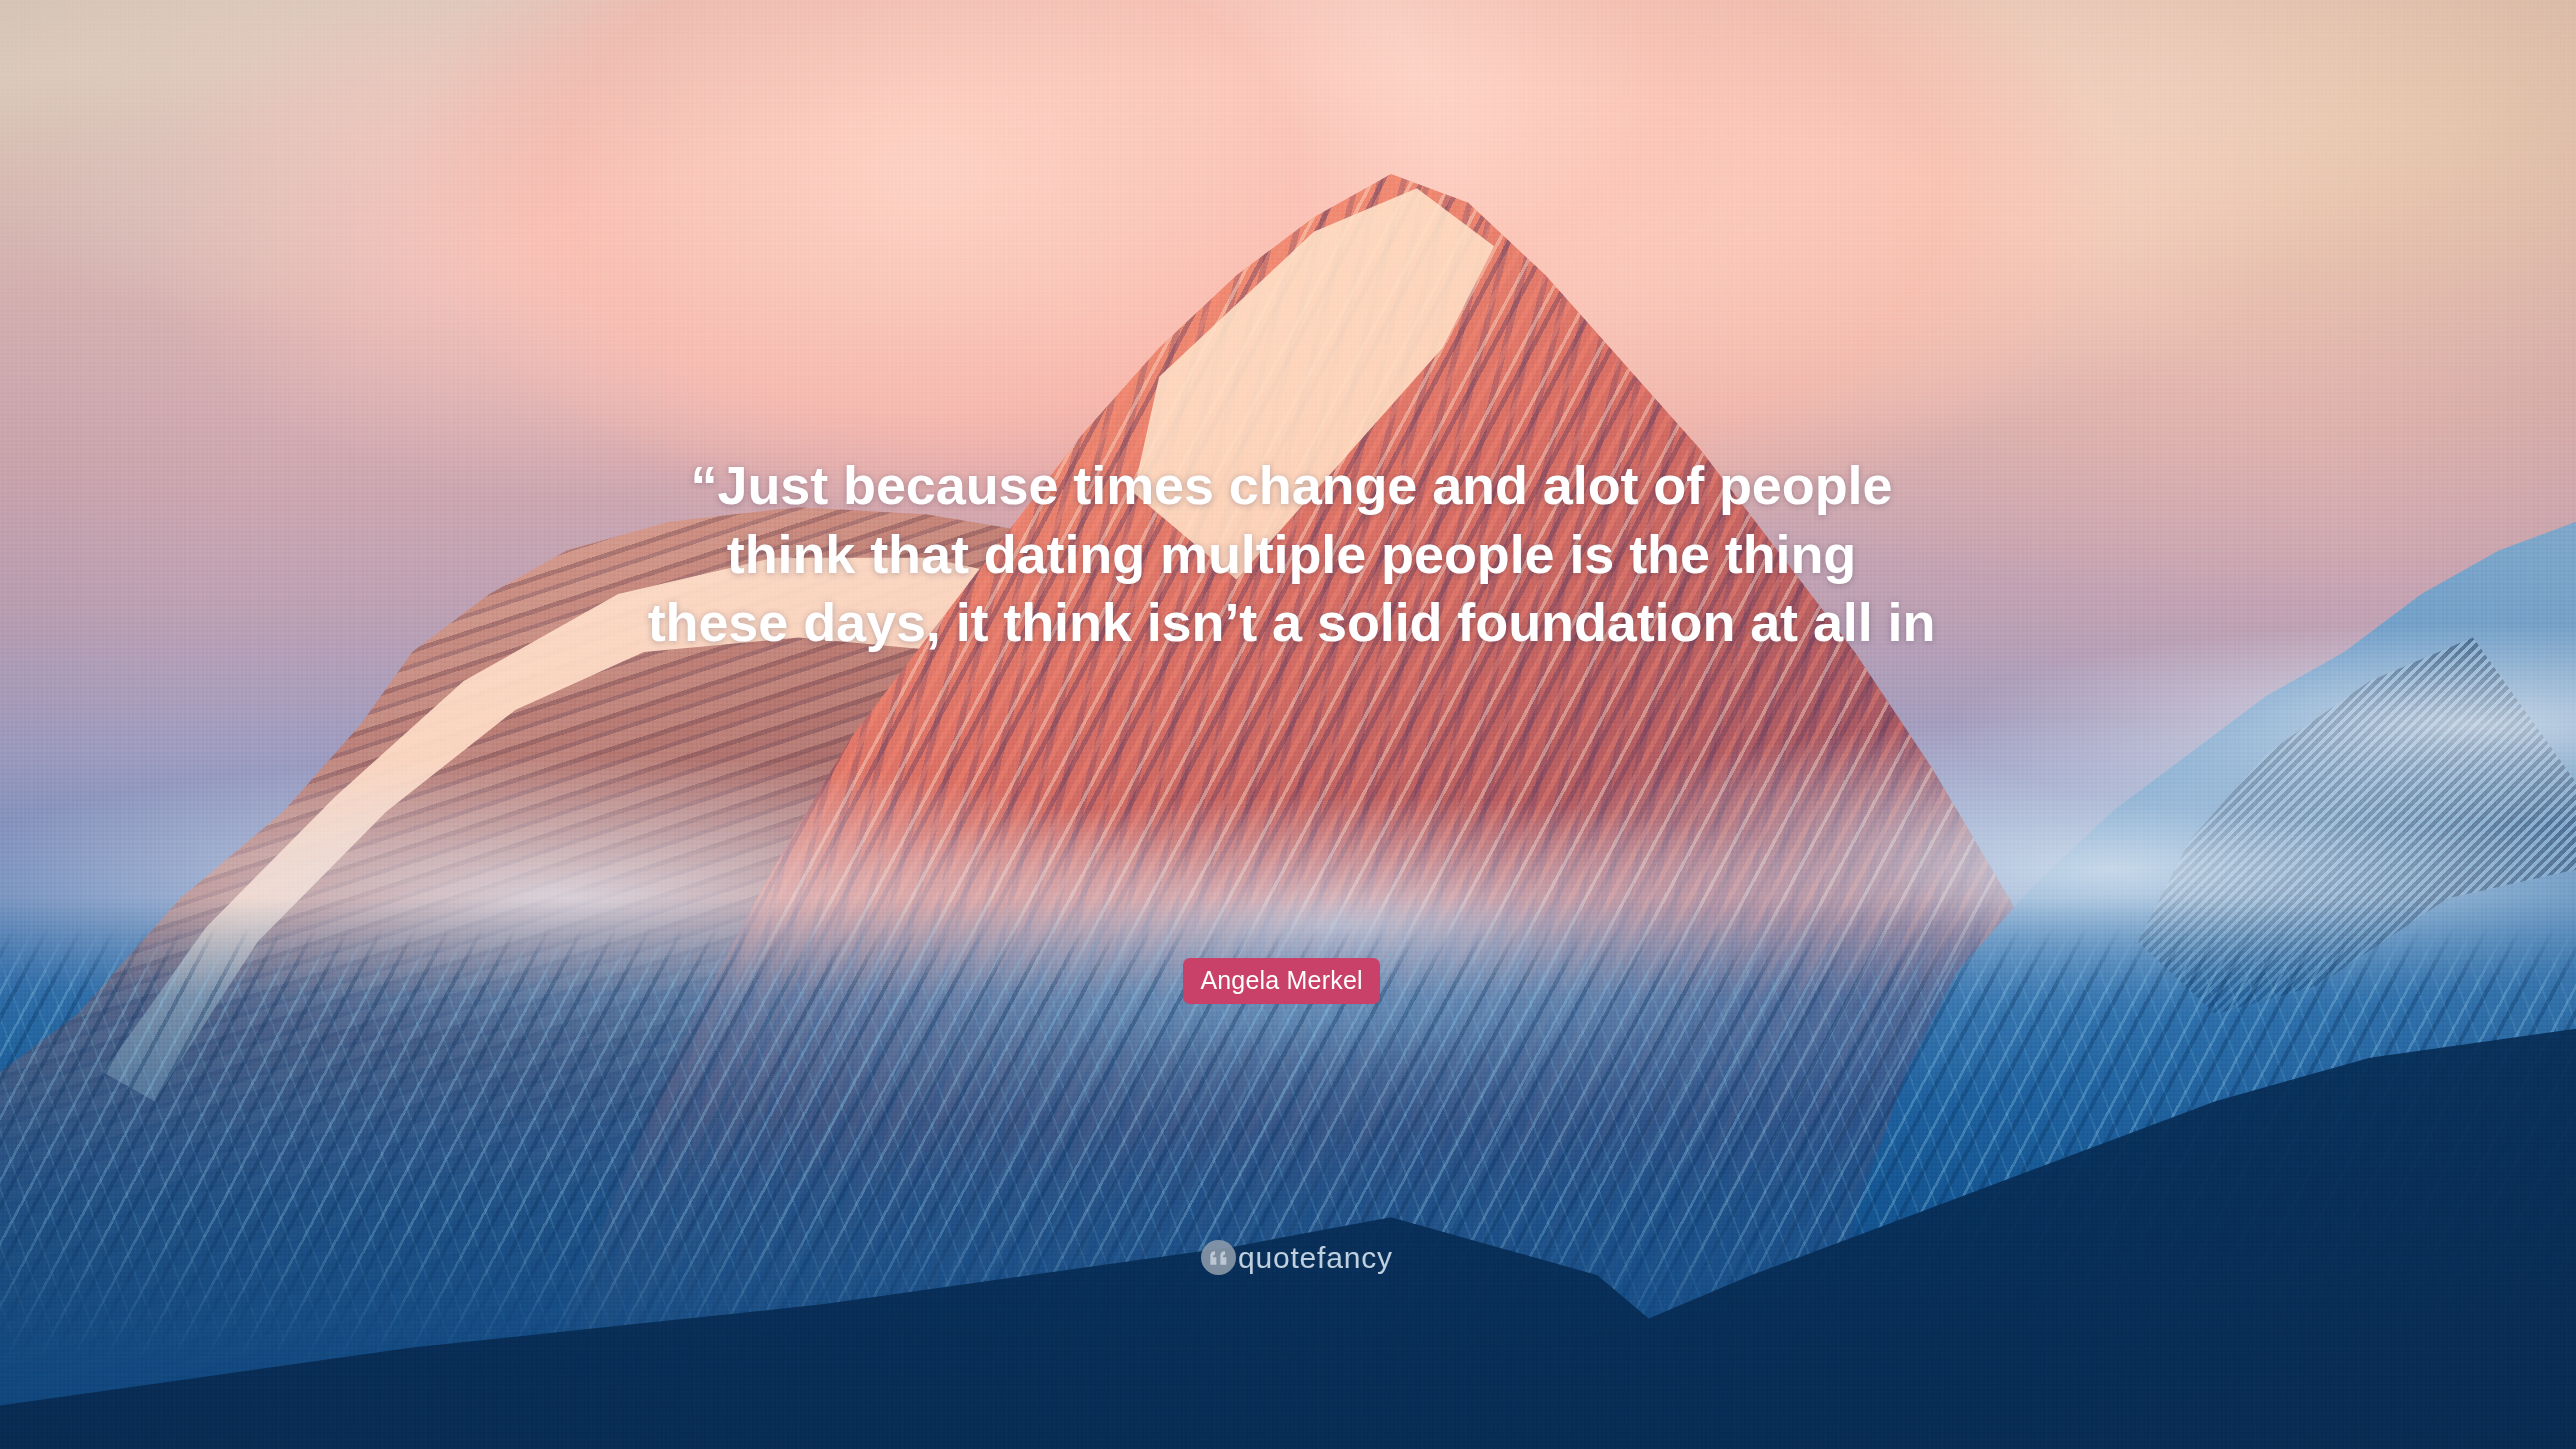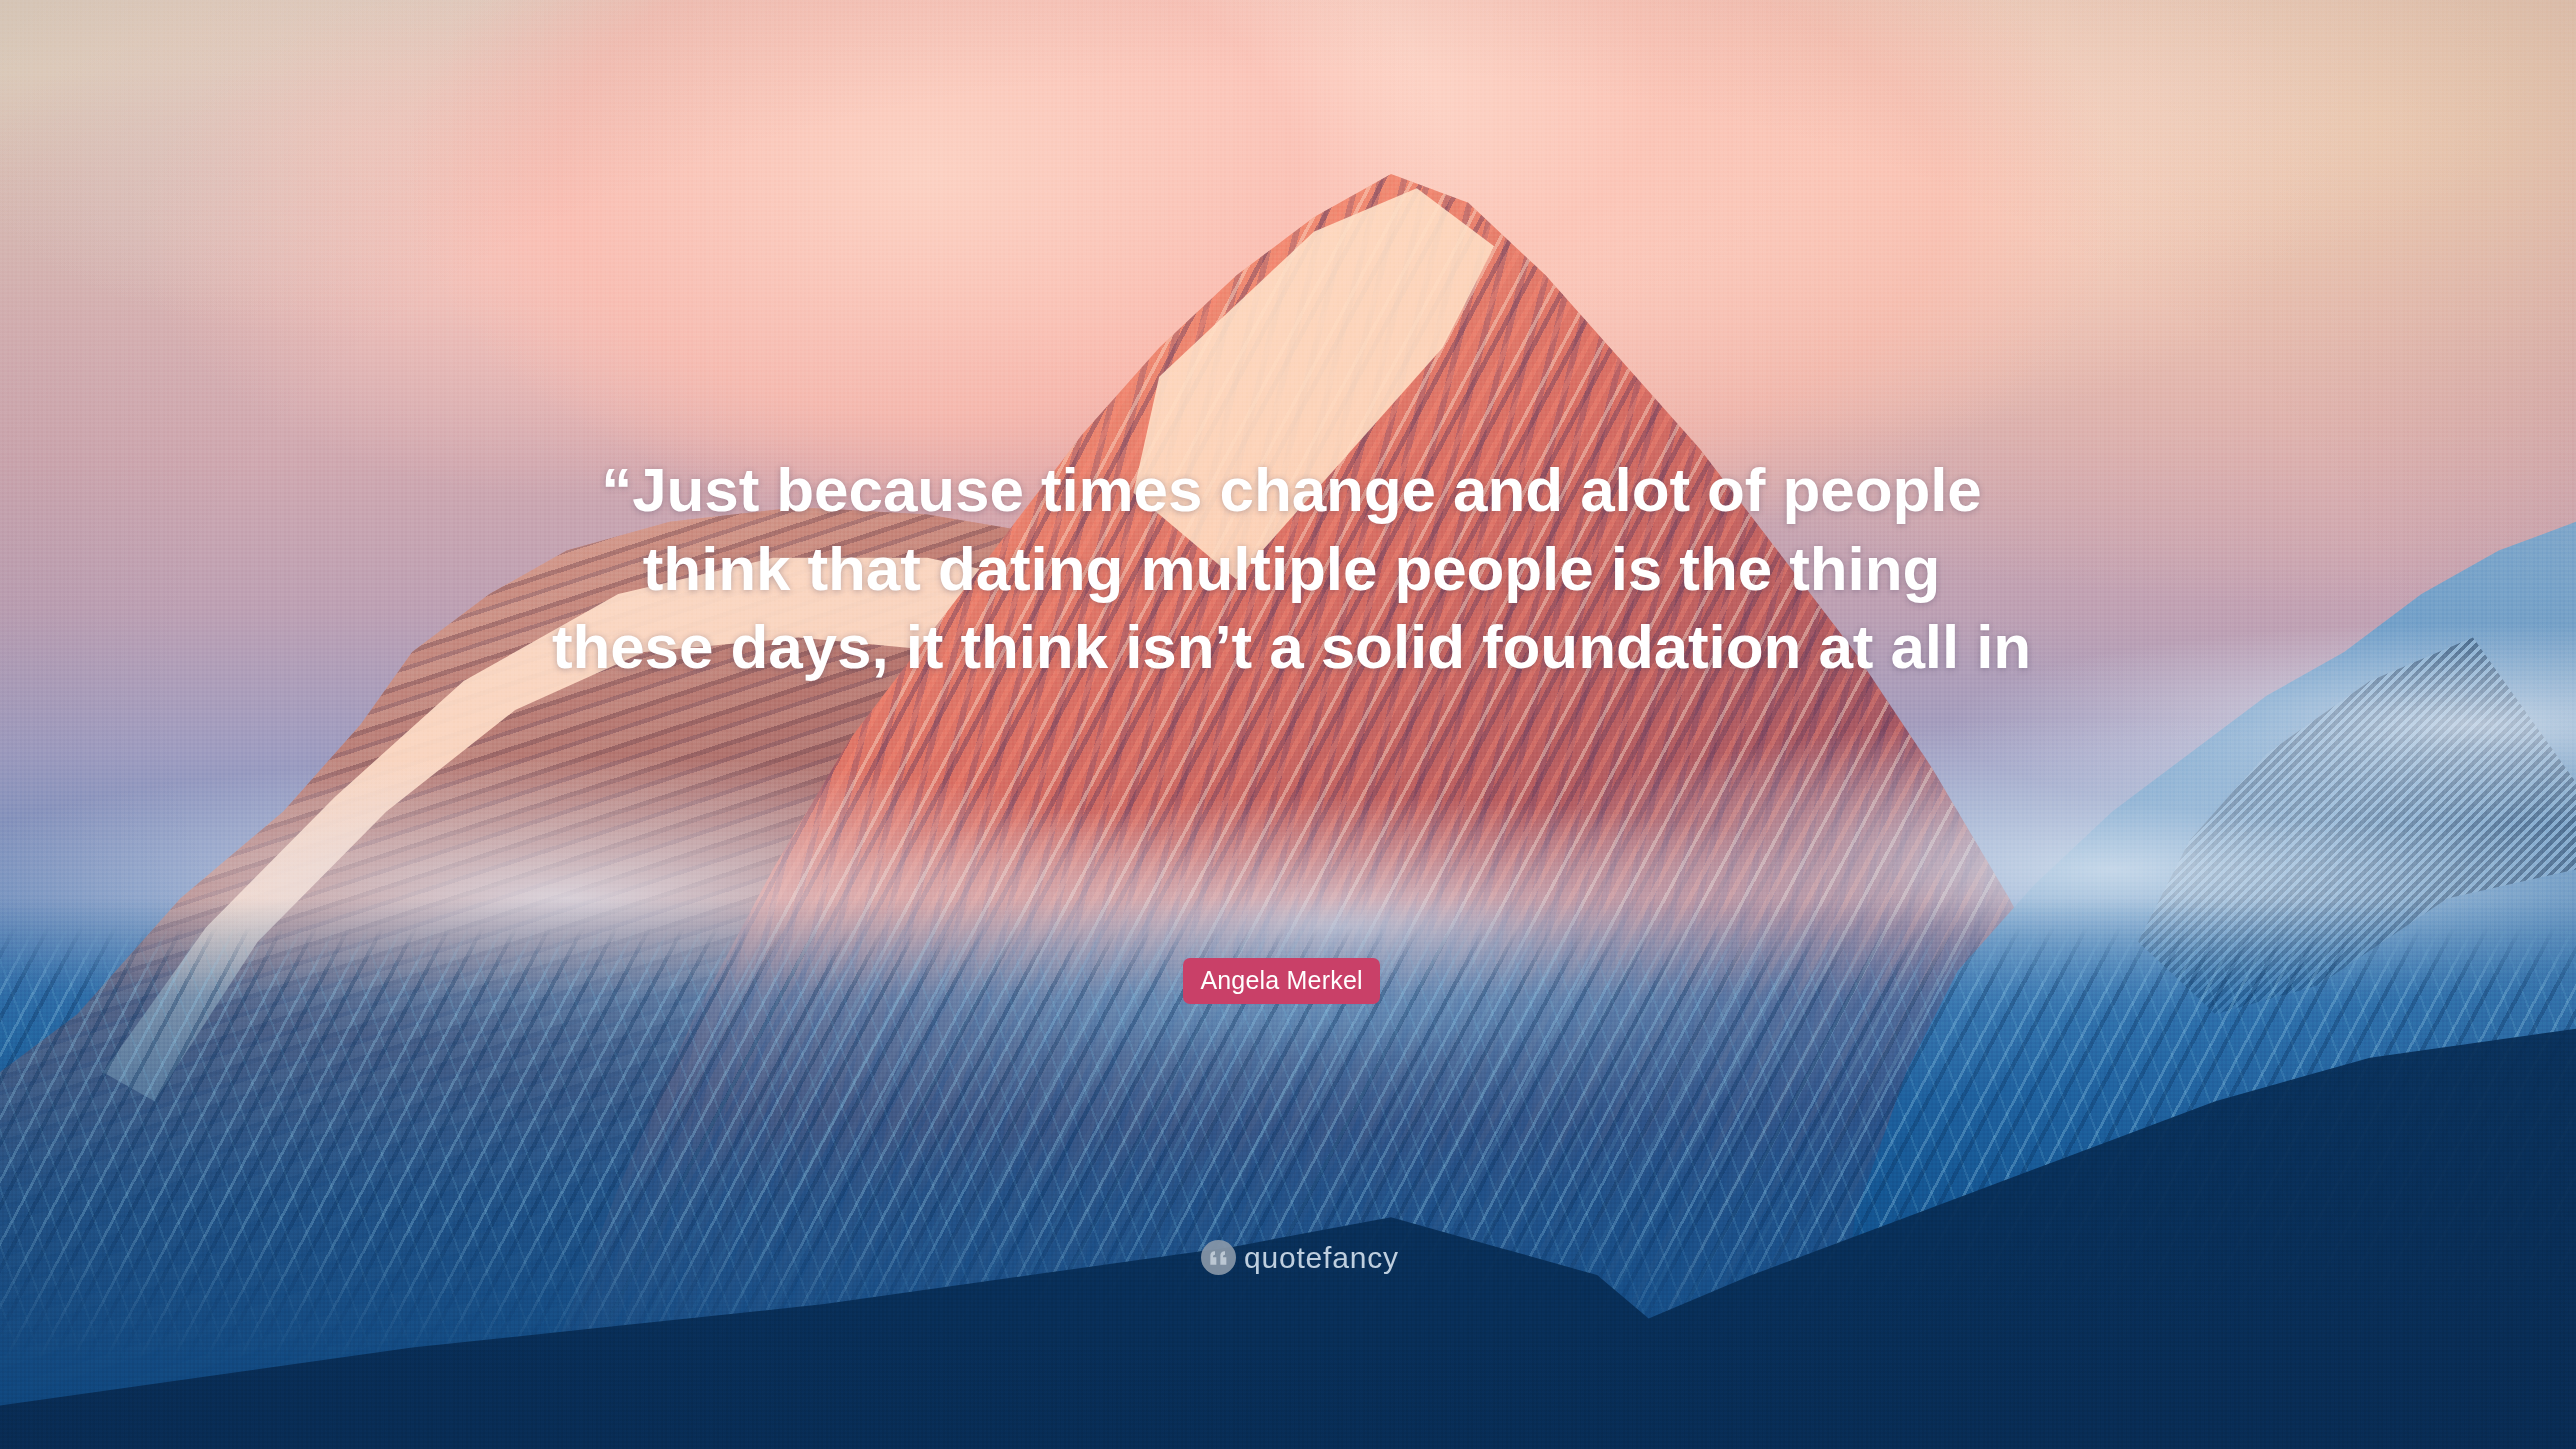--- a/index.html
+++ b/index.html
@@ -195,21 +195,21 @@
     left: 463px;
     top: 451px;
     width: 1657px;
     text-align: center;
   }
   .quote-text {
     margin: 0;
     color: #ffffff;
     font-family: "Liberation Sans", sans-serif;
     font-weight: 700;
-    font-size: 62px;
+    font-size: 54px;
     line-height: 1.27;
     letter-spacing: -0.1px;
     text-shadow: 0 1.3px 6.7px rgba(60,50,80,.32);
   }
 
   .attribution {
     position: absolute;
     left: 1183px;
     top: 958px;
     background: #c94068;
@@ -222,21 +222,21 @@
     white-space: nowrap;
     border-radius: 7px;
   }
 
   .watermark {
     position: absolute;
     left: 1201px;
     top: 1240px;
     display: flex;
     align-items: center;
-    gap: 8px;
+    gap: 2px;
     opacity: .88;
   }
   .wm-badge {
     width: 35px; height: 35px;
     border-radius: 50%;
     background: #8d9bab;
     display: flex; align-items: center; justify-content: center;
   }
   .wm-badge svg { display: block; }
   .wm-name {

